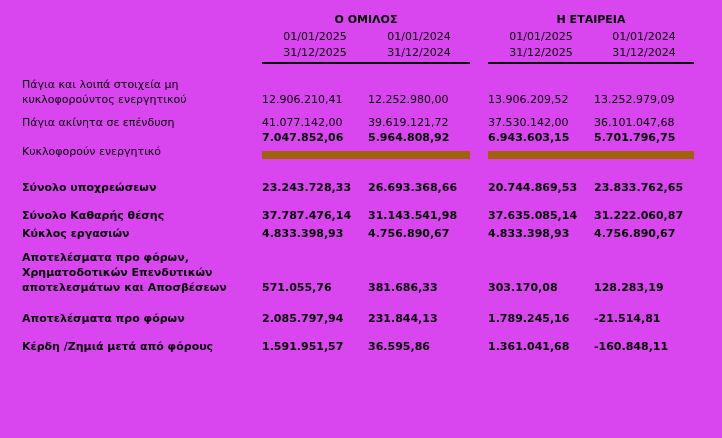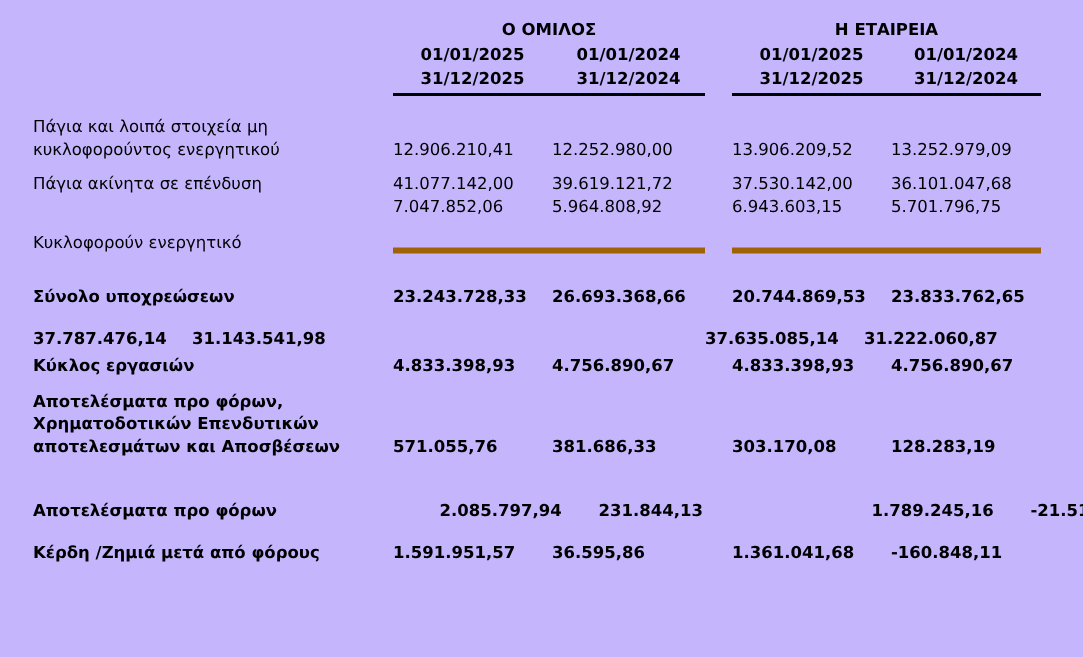--- a/index.html
+++ b/index.html
@@ -1,20 +1,20 @@
 <!DOCTYPE html>
 <html><head>
 <meta charset="utf-8">
 <style>
   html, body { margin: 0; padding: 0; background: #ffffff; }
   .sheet {
     position: relative;
     width: 722px;
     height: 438px;
-    background: #c4b5fd;
+    background: #d946ef;
     color: #000000;
     font-family: "DejaVu Sans", "Liberation Sans", sans-serif;
     font-size: 11px;
     line-height: 15px;
     padding: 12px 0 0 22px;
     box-sizing: border-box;
     overflow: hidden;
   }
   .grid-row {
     display: grid;
@@ -23,35 +23,35 @@
   }
   .grp {
     display: grid;
     grid-template-columns: 106px 1fr;
     align-items: end;
   }
   .label { padding-right: 10px; }
   .num { text-align: left; padding-right: 9px; white-space: nowrap; }
   .bold { font-weight: bold; }
   .grp-title { text-align: center; font-weight: bold; }
-  .date-cell { text-align: center; font-weight: bold; white-space: nowrap; }
+  .date-cell { text-align: center; font-weight: normal; white-space: nowrap; }
   .hdr-titles { height: 17px; align-items: start; }
   .hdr-dates1 { height: 16px; align-items: start; }
   .hdr-dates2 .grp { border-bottom: 2px solid #000; padding-bottom: 2px; }
-  .rule .grp { border-bottom: 4px solid #a16207; padding-bottom: 20px; }
+  .rule .grp { border-bottom: 8px solid #a16207; padding-bottom: 6px; font-weight: bold; }
   .double-rule .grp { border-bottom: 5px double #000; padding-bottom: 4px; }
   .r0 { margin-top: 13px; }
   .r1 { margin-top: 8px; }
   .r2 { margin-top: 0; }
   .r3 { margin-top: 7px; }
   .r4 { margin-top: 21px; }
   .r5 { margin-top: 13px; }
   .r6 { margin-top: 3px; }
   .r7 { margin-top: 9px; }
-  .r8 { margin-top: 28px; gap: 31px; }
+  .r8 { margin-top: 16px; }
   .r9 { margin-top: 13px; }
 </style>
 </head>
 <body>
 
 <div class="sheet">
 
   <div class="grid-row hdr-titles">
     <div class="label"></div>
     <div class="grp-title">Ο ΟΜΙΛΟΣ</div>
@@ -132,20 +132,21 @@
       <div class="num">26.693.368,66</div>
     </div>
     <div></div>
     <div class="grp">
       <div class="num">20.744.869,53</div>
       <div class="num">23.833.762,65</div>
     </div>
   </div>
 
   <div class="grid-row r5 bold">
+    <div class="label">Σύνολο Καθαρής θέσης</div>
     <div class="grp">
       <div class="num">37.787.476,14</div>
       <div class="num">31.143.541,98</div>
     </div>
     <div></div>
     <div class="grp">
       <div class="num">37.635.085,14</div>
       <div class="num">31.222.060,87</div>
     </div>
   </div>

